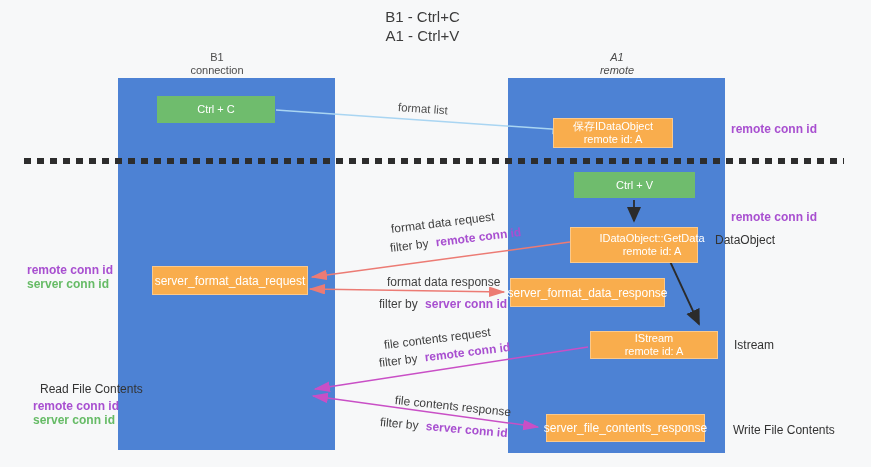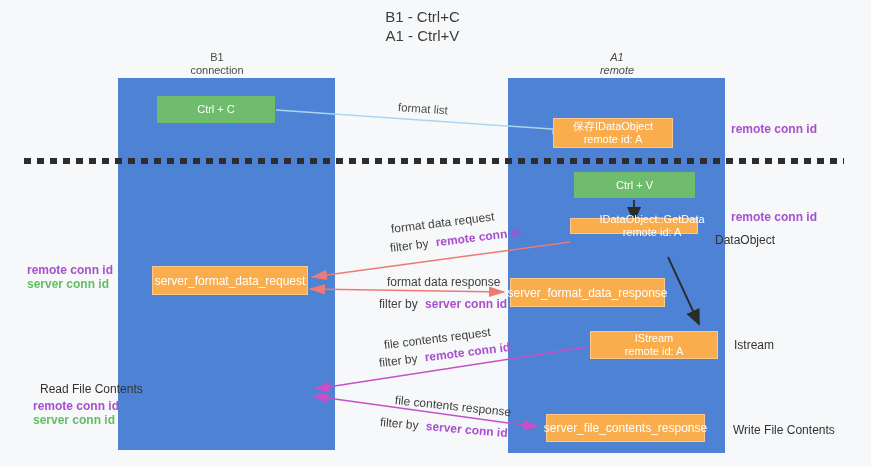--- a/index.html
+++ b/index.html
@@ -88,21 +88,21 @@
   <div class="box green-box" style="left:157px;top:96px;width:118px;height:27px;">
     <span>Ctrl + C</span>
   </div>
   <div class="box orange-box" style="left:553px;top:118px;width:120px;height:30px;">
     <span>保存IDataObject</span>
     <span>remote id: A</span>
   </div>
   <div class="box green-box" style="left:574px;top:172px;width:121px;height:26px;">
     <span>Ctrl + V</span>
   </div>
-  <div class="box orange-box" style="left:570px;top:218px;width:128px;height:16px;padding-left:36px;">
+  <div class="box orange-box" style="left:570px;top:227px;width:128px;height:36px;padding-left:36px;">
     <span>IDataObject::GetData</span>
     <span>remote id: A</span>
   </div>
   <div class="box orange-box" style="left:590px;top:331px;width:128px;height:28px;">
     <span>IStream</span>
     <span>remote id: A</span>
   </div>
   <div class="box orange-box single" style="left:510px;top:278px;width:155px;height:29px;">
     <span>server_format_data_response</span>
   </div>

